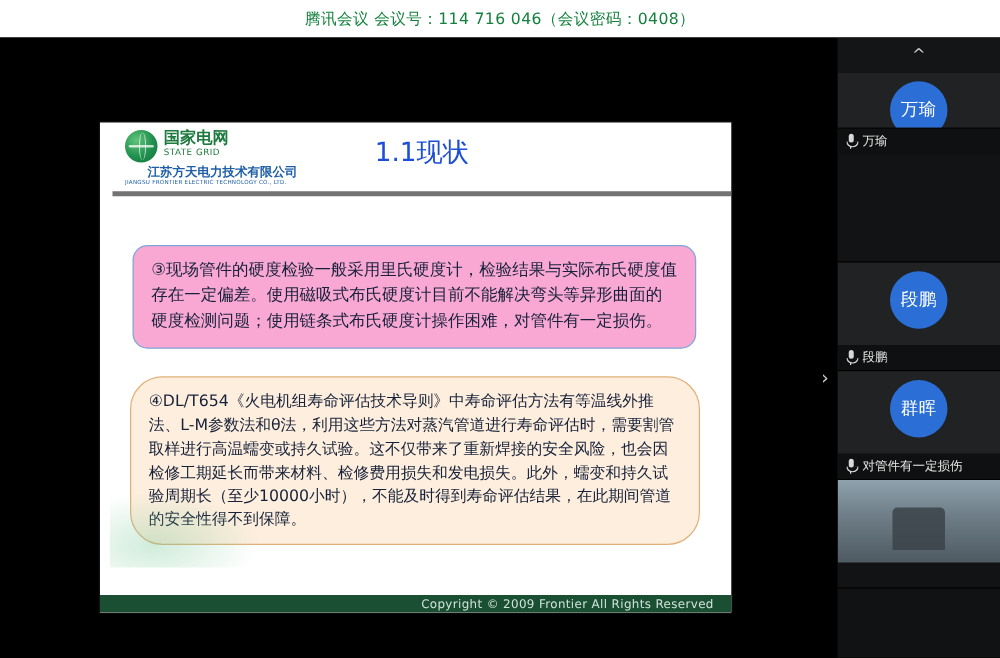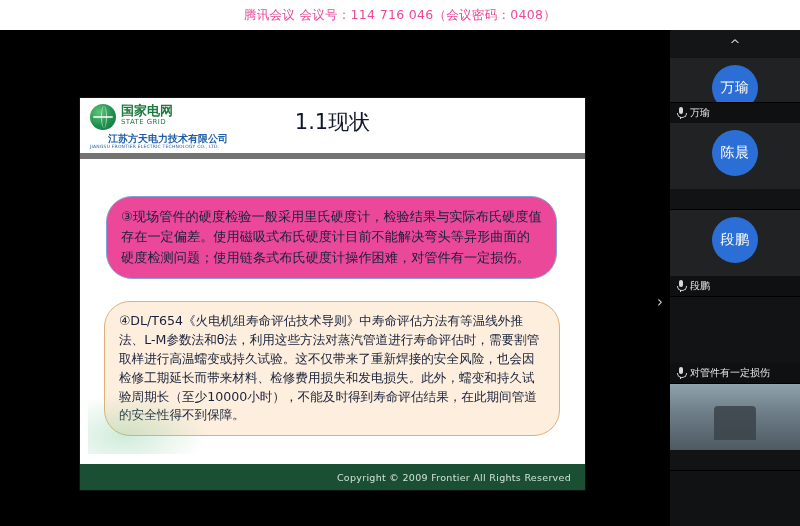--- a/index.html
+++ b/index.html
@@ -25,21 +25,21 @@
     position: absolute;
     left: 0; top: 0;
     width: 800px; height: 30px;
     background: #ffffff;
     display: flex;
     align-items: center;
     justify-content: center;
   }
   .topbar-title {
     font-size: 12.5px;
-    color: #ec4899;
+    color: #15803d;
     letter-spacing: 0.3px;
     white-space: nowrap;
   }
 
   
   .stage {
     position: absolute;
     left: 0; top: 30px;
     width: 670px; height: 496px;
     background: #000000;
@@ -51,21 +51,22 @@
     position: absolute;
     left: 80px; top: 68px;
     width: 505px; height: 392px;
     background: #ffffff;
     box-shadow: 0 0 0 1px #111;
     overflow: hidden;
   }
   .slide-header {
     position: relative;
     height: 55px;
-    border-bottom: 6px solid #737373;
+    border-bottom: 4px solid #737373;
+    margin-left: 10px;
   }
   .logo-block {
     position: absolute;
     left: 10px; top: 6px;
     display: flex;
     align-items: flex-start;
   }
   .logo-globe {
     width: 26px; height: 26px;
     border-radius: 50%;
@@ -116,39 +117,39 @@
     left: 10px; top: 46px;
     font-size: 4.5px;
     color: #1f5fa8;
     letter-spacing: 0.2px;
   }
   .slide-title {
     position: absolute;
     left: 0; right: 0; top: 10px;
     text-align: center;
     font-size: 21px;
-    color: #0f172a;
+    color: #1d4ed8;
     font-weight: normal;
   }
 
   .callout {
     position: absolute;
     border-radius: 16px;
     padding: 10px 14px;
     font-size: 13.2px;
     line-height: 1.55;
     color: #17213a;
     box-sizing: border-box;
   }
   .callout-1 {
     left: 26px; top: 98px;
     width: 451px;
-    background: #ec4899;
+    background: #f9a8d4;
     border: 1px solid #7fa6d8;
-    border-radius: 26px;
+    border-radius: 12px;
   }
   .callout-2 {
     left: 24px; top: 203px;
     width: 456px;
     background: #fdeedd;
     border: 1px solid #e0b07a;
     border-radius: 26px;
     font-size: 12.6px;
     line-height: 1.5;
   }
@@ -158,21 +159,21 @@
     position: absolute;
     left: 8px; bottom: 36px;
     width: 120px; height: 60px;
     background: radial-gradient(ellipse at 30% 70%, rgba(120,200,150,0.35) 0%, rgba(255,255,255,0) 70%);
     pointer-events: none;
   }
 
   .slide-footer {
     position: absolute;
     left: 0; right: 0; bottom: 0;
-    height: 26px;
+    height: 14px;
     background: #1b4f33;
     color: #cfe3d6;
     font-size: 9.5px;
     display: flex;
     align-items: center;
     justify-content: flex-end;
     padding-right: 14px;
     box-sizing: border-box;
     letter-spacing: 0.3px;
   }
@@ -357,40 +358,40 @@
     <div class="tile-name-row" style="position:relative;">
       <span class="mic-icon">
         <span class="mic-body"></span>
           <span class="mic-base"></span>
           <span class="mic-stem"></span>
       </span>
       <span class="tile-name">万瑜</span>
     </div>
 
     <div class="tile">
-      <div class="tile-video">
-        <div class="avatar-circle">陈晨</div>
-      </div>
     </div>
 
     <div class="tile">
       <div class="tile-video">
         <div class="avatar-circle">段鹏</div>
       </div>
       <div class="tile-name-row">
         <span class="mic-icon">
           <span class="mic-body"></span>
             <span class="mic-base"></span>
             <span class="mic-stem"></span>
         </span>
         <span class="tile-name">段鹏</span>
       </div>
     </div>
 
     <div class="tile">
+      <div class="tile-video">
+        <div class="avatar-circle">群晖</div>
+      </div>
       <div class="tile-name-row">
         <span class="mic-icon">
           <span class="mic-body"></span>
             <span class="mic-base"></span>
             <span class="mic-stem"></span>
         </span>
         <span class="tile-name">对管件有一定损伤</span>
       </div>
     </div>
 

